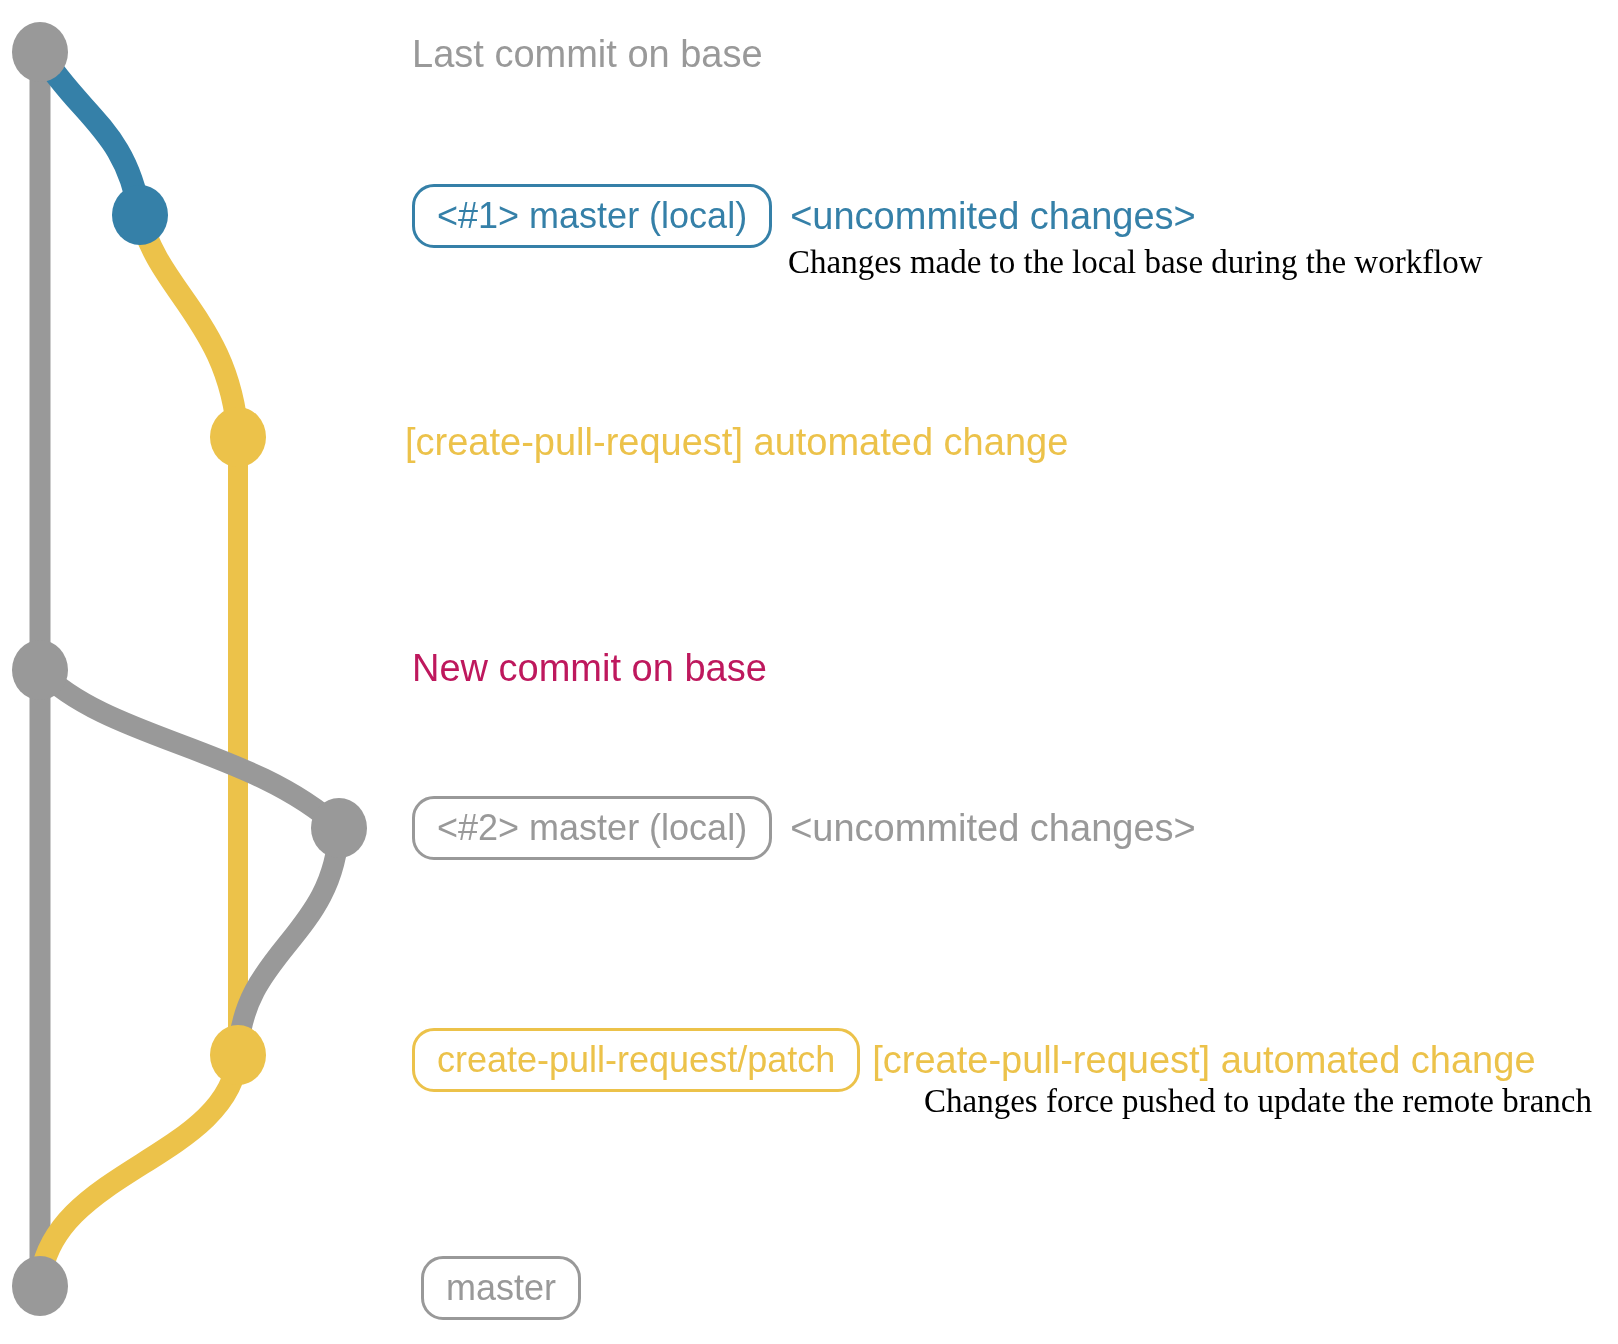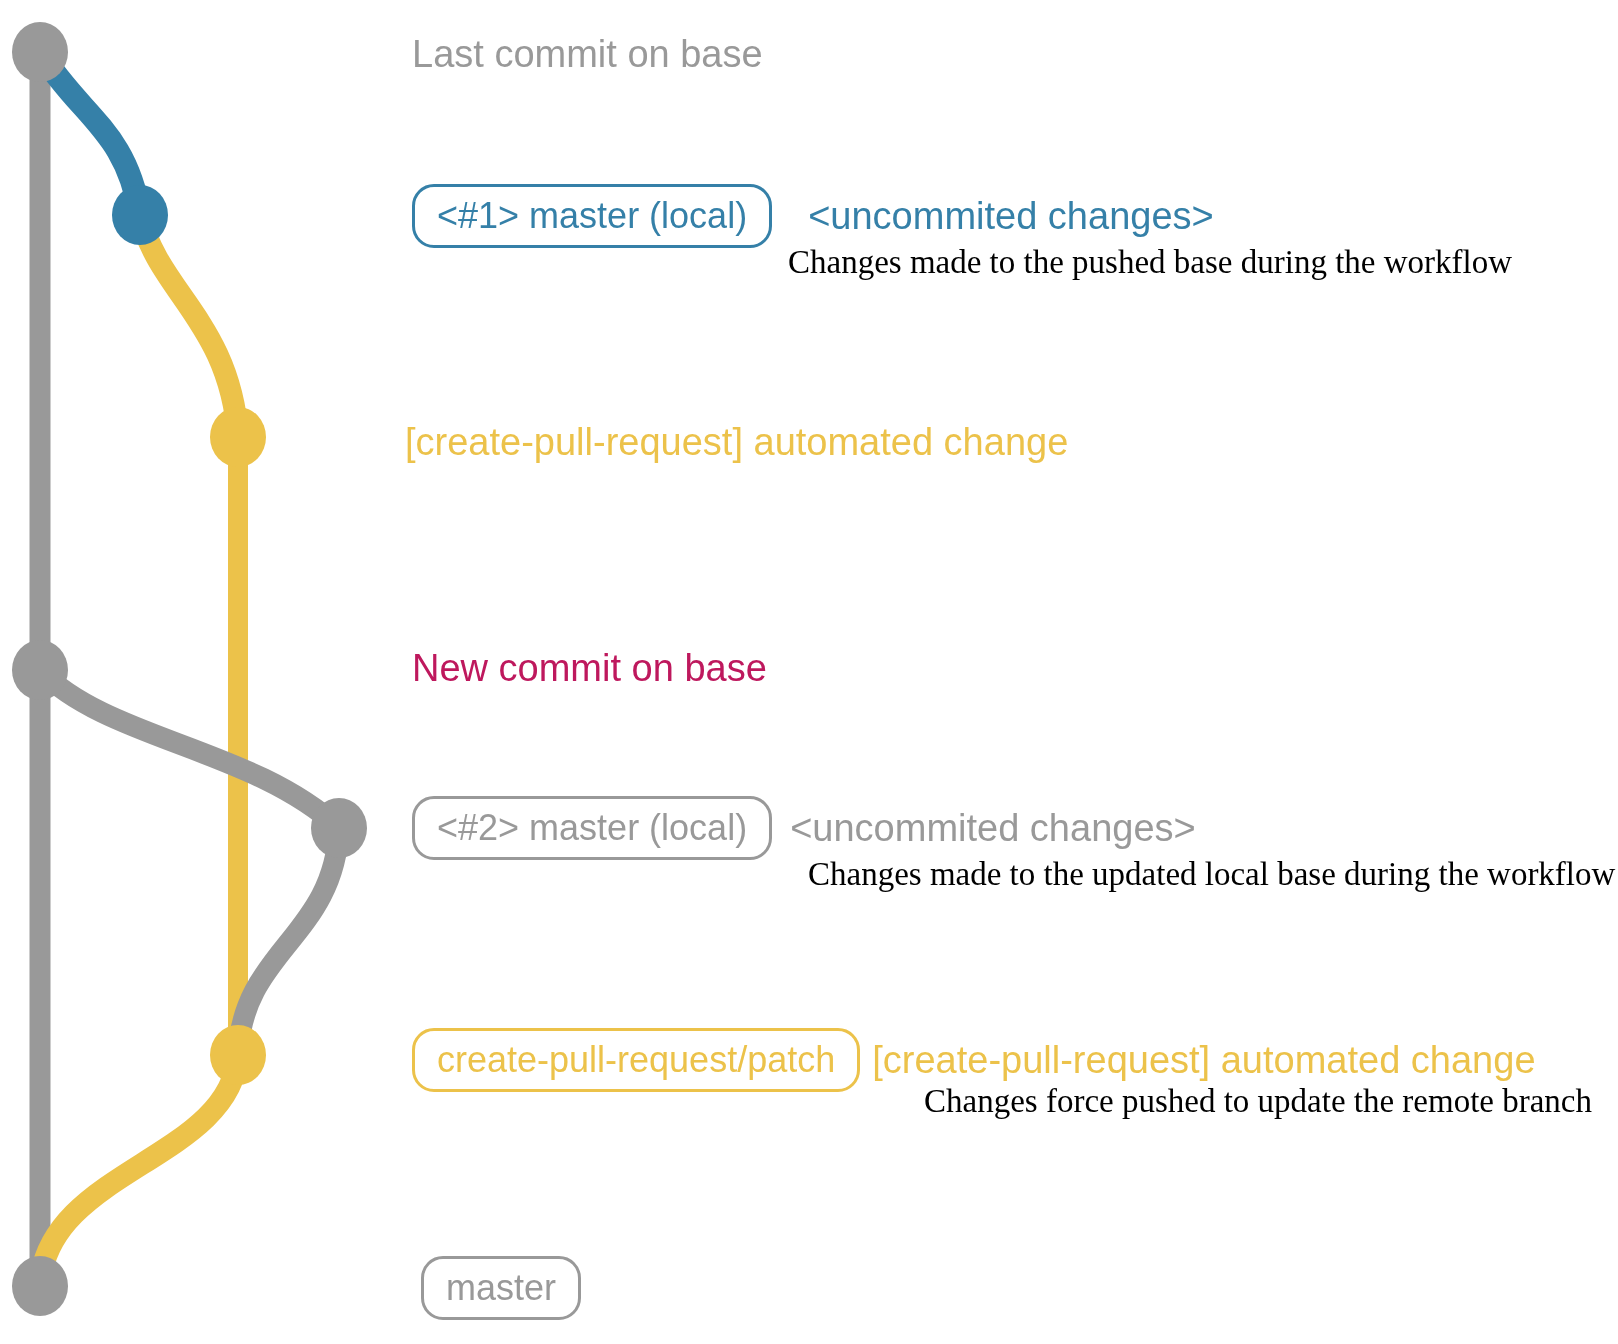--- a/index.html
+++ b/index.html
@@ -46,21 +46,21 @@
     white-space: nowrap;
   }
   .desc {
     font-family: "Liberation Serif", "DejaVu Serif", serif;
     font-size: 33px;
     line-height: 44px;
     color: #000000;
     white-space: nowrap;
   }
   .row1      { left: 412px; top: 31px; }
-  .row2      { left: 412px; top: 183px; gap: 36px; }
+  .row2      { left: 412px; top: 183px; gap: 18px; }
   .row2desc  { left: 788px; top: 240px; }
   .row3      { left: 405px; top: 419px; }
   .row3desc  { left: 418px; top: 467px; }
   .row4      { left: 412px; top: 645px; }
   .row5      { left: 412px; top: 795px; gap: 18px; }
   .row5desc  { left: 808px; top: 852px; }
   .row6      { left: 412px; top: 1027px; gap: 12px; }
   .row6desc  { left: 924px; top: 1079px; }
   .row7      { left: 412px; top: 1255px; gap: 36px; padding-left: 9px; }
 </style>
@@ -90,31 +90,30 @@
     <ellipse cx="238" cy="1055" rx="28" ry="30" fill="#ecc24a"></ellipse>
     <ellipse cx="40" cy="1286" rx="28" ry="30" fill="#999999"></ellipse>
   </svg>
 
   <div class="abs label row1" style="color: rgb(153, 153, 153);">Last commit on base</div>
 
   <div class="abs badge-row row2">
     <span class="badge" style="color: rgb(53, 128, 168);">&lt;#1&gt; master (local)</span>
     <span class="label" style="color: rgb(53, 128, 168);">&lt;uncommited changes&gt;</span>
   </div>
-  <div class="abs desc row2desc">Changes made to the pushed base during the workflow</div>
+  <div class="abs desc row2desc">Changes made to the local base during the workflow</div>
 
   <div class="abs label row3" style="color: rgb(236, 194, 74);">[create-pull-request] automated change</div>
 
   <div class="abs label row4" style="color: #be185d;">New commit on base</div>
 
   <div class="abs badge-row row5">
     <span class="badge" style="color: rgb(153, 153, 153);">&lt;#2&gt; master (local)</span>
     <span class="label" style="color: rgb(153, 153, 153);">&lt;uncommited changes&gt;</span>
   </div>
-  <div class="abs desc row5desc">Changes made to the updated local base during the workflow</div>
 
   <div class="abs badge-row row6">
     <span class="badge" style="color: rgb(236, 194, 74);">create-pull-request/patch</span>
     <span class="label" style="color: rgb(236, 194, 74);">[create-pull-request] automated change</span>
   </div>
   <div class="abs desc row6desc">Changes force pushed to update the remote branch</div>
 
   <div class="abs badge-row row7">
     <span class="badge" style="color: rgb(153, 153, 153);">master</span>
   </div>

